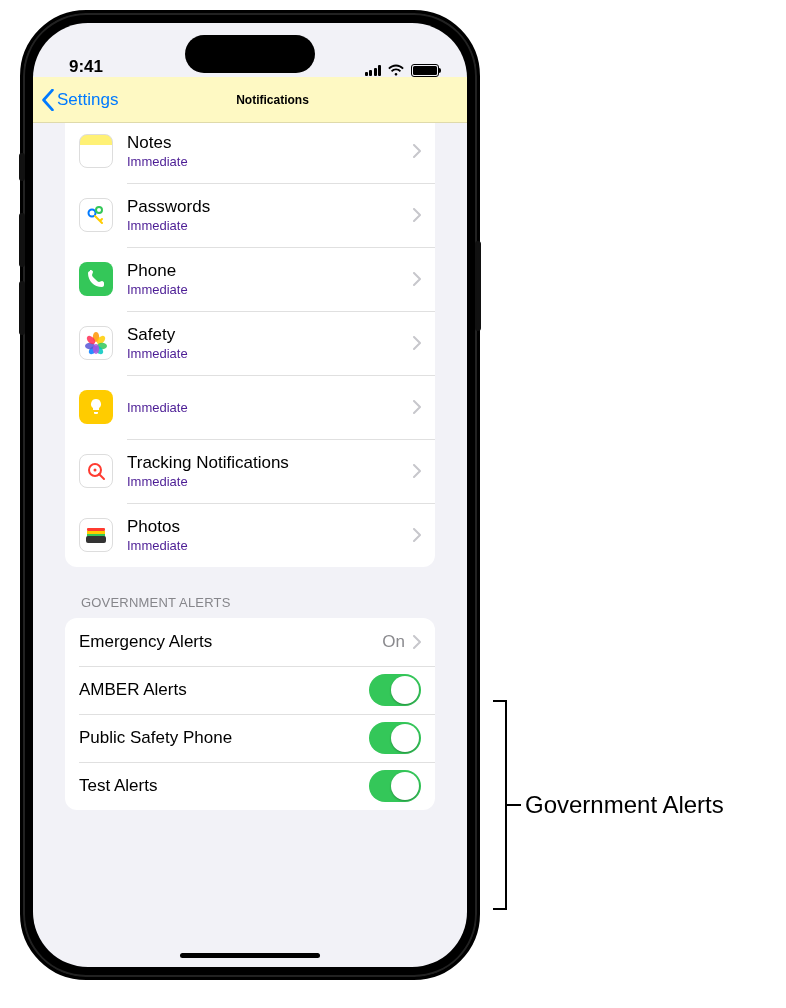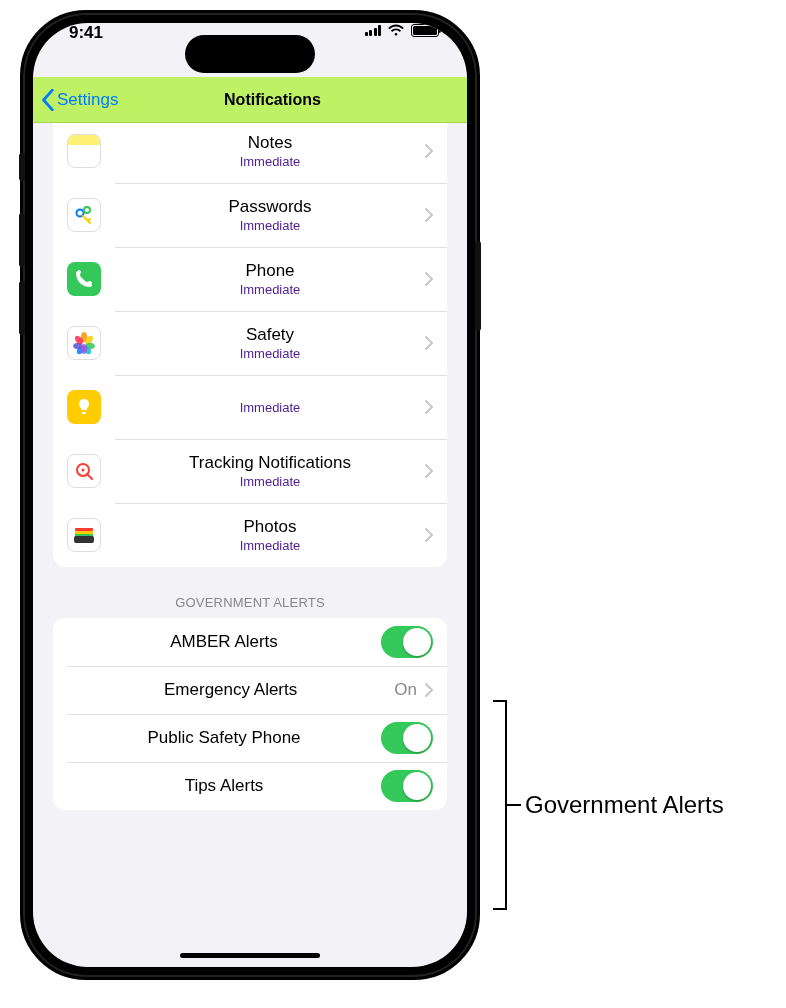--- a/index.html
+++ b/index.html
@@ -47,21 +47,21 @@
     width: 130px;
     height: 38px;
     background: #000;
     border-radius: 22px;
     z-index: 20;
   }
   .status-bar {
     height: 54px;
     display: flex;
     justify-content: space-between;
-    align-items: flex-start;
+    align-items: flex-end;
     padding: 0 28px 0 36px;
     font-weight: 600;
     font-size: 17px;
     color: #000;
     position: relative;
     z-index: 10;
   }
   .status-right { display: flex; align-items: center; gap: 6px; }
   .bars { display: flex; align-items: flex-end; gap: 1.5px; height: 12px; }
   .bars span { width: 3px; background: #000; border-radius: 1px; display: block; }
@@ -71,36 +71,36 @@
   .battery { width: 28px; height: 13px; border: 1.4px solid #000; border-radius: 3px; position: relative; }
   .battery::after { content:""; position:absolute; right:-3px; top:3px; width:2px; height:5px; background:#000; border-radius:0 2px 2px 0; }
   .battery .fill { position:absolute; left:1px; top:1px; bottom:1px; right:1px; background:#000; border-radius:1.5px; }
   .nav-bar {
     height: 46px;
     display: flex;
     align-items: center;
     justify-content: center;
     border-bottom: 0.5px solid rgba(0,0,0,0.12);
     position: relative;
-    background: #bef264;
+    background: #fef9c3;
     padding-left: 45px;
   }
   .nav-back {
     position: absolute;
     left: 8px;
     display: flex;
     align-items: center;
     gap: 2px;
     color: #007aff;
     font-size: 17px;
     cursor: pointer;
   }
   .nav-back svg { width: 14px; height: 22px; }
-  .nav-title { font-weight: 600; font-size: 16px; color: #000; }
-  .content { height: calc(100% - 100px); overflow: hidden; padding: 0 20px; text-align: center; }
+  .nav-title { font-weight: 600; font-size: 12px; color: #000; }
+  .content { height: calc(100% - 100px); overflow: hidden; padding: 0 32px; }
   .group {
     background: #fff;
     border-radius: 12px;
     overflow: hidden;
   }
   .group.first { border-top-left-radius: 0; border-top-right-radius: 0; margin-top:-4px; }
   .row {
     display: flex;
     align-items: center;
     min-height: 64px;
@@ -374,46 +374,46 @@
               <svg viewBox="0 0 8 14">
                 <path d="M1 1l6 6-6 6" stroke="#c7c7cc" stroke-width="2" fill="none" stroke-linecap="round" stroke-linejoin="round"></path>
               </svg>
             </span>
         </div>
       </div>
 
       <div class="section-header">Government Alerts</div>
 
       <div class="group">
+        <div class="switch-row" style="cursor:pointer;">
+          <span class="row-title">Emergency Alerts</span>
+          <span class="detail-value">On</span>
+          <span class="chevron">
+              <svg viewBox="0 0 8 14">
+                <path d="M1 1l6 6-6 6" stroke="#c7c7cc" stroke-width="2" fill="none" stroke-linecap="round" stroke-linejoin="round"></path>
+              </svg>
+            </span>
+          <div class="sep"></div>
+        </div>
         <div class="switch-row">
           <span class="row-title">AMBER Alerts</span>
           <div class="toggle">
               <div class="knob"></div>
             </div>
           <div class="sep"></div>
         </div>
-        <div class="switch-row" style="cursor:pointer;">
-          <span class="row-title">Emergency Alerts</span>
-          <span class="detail-value">On</span>
-          <span class="chevron">
-              <svg viewBox="0 0 8 14">
-                <path d="M1 1l6 6-6 6" stroke="#c7c7cc" stroke-width="2" fill="none" stroke-linecap="round" stroke-linejoin="round"></path>
-              </svg>
-            </span>
-          <div class="sep"></div>
-        </div>
         <div class="switch-row">
           <span class="row-title">Public Safety Phone</span>
           <div class="toggle">
               <div class="knob"></div>
             </div>
           <div class="sep"></div>
         </div>
         <div class="switch-row">
-          <span class="row-title">Tips Alerts</span>
+          <span class="row-title">Test Alerts</span>
           <div class="toggle">
               <div class="knob"></div>
             </div>
         </div>
       </div>
 
     </div>
 
     <div class="home-indicator"></div>
   </div>

